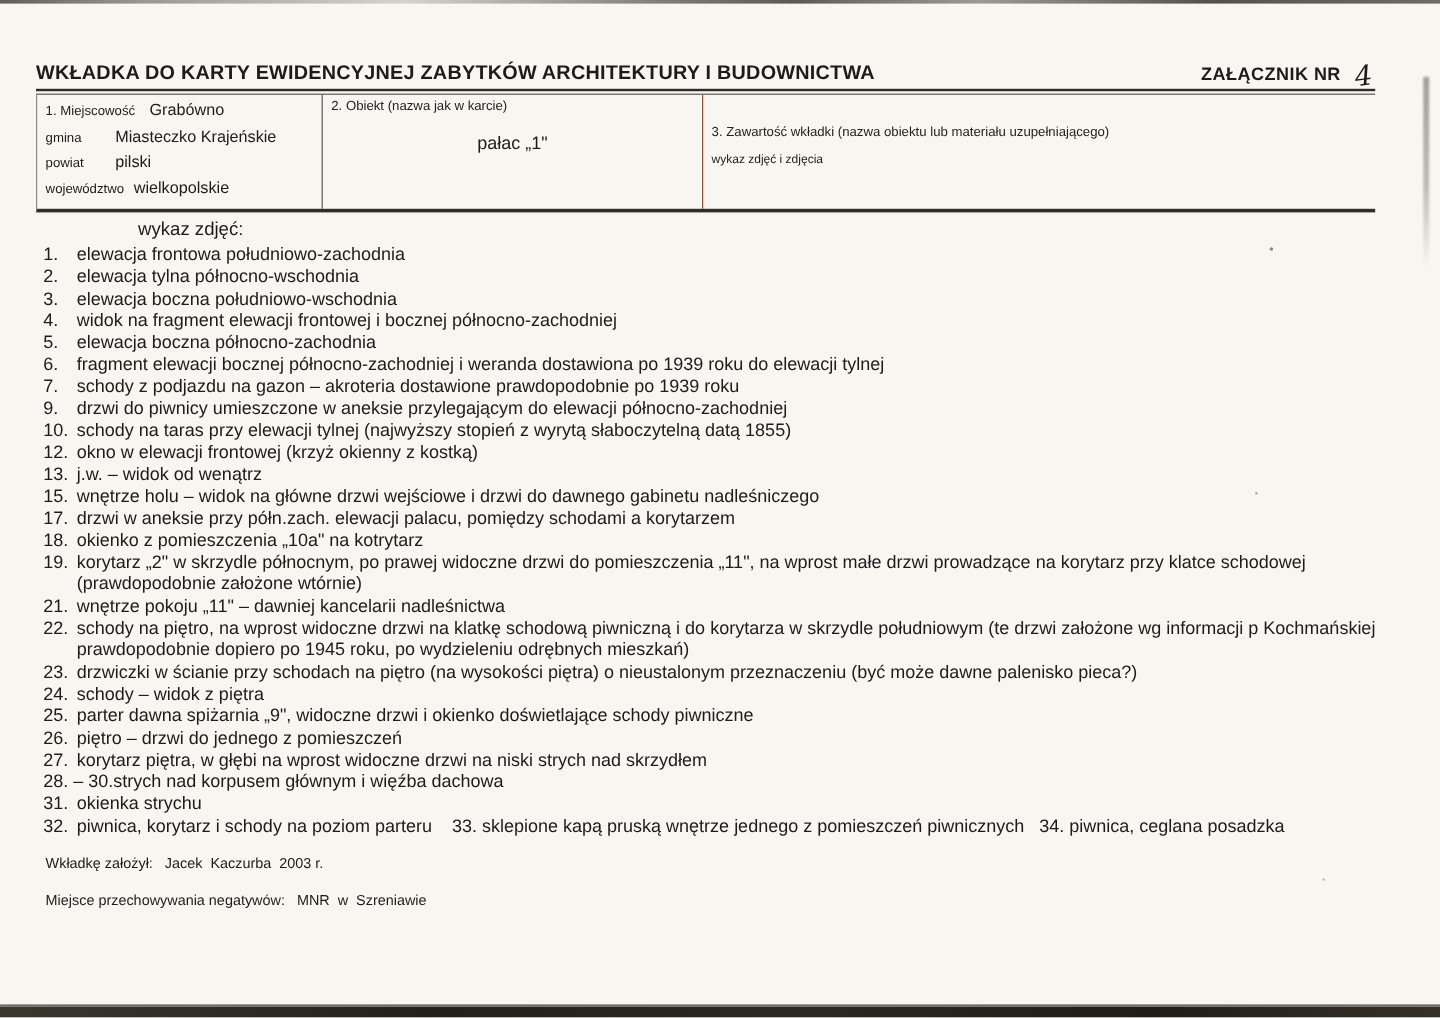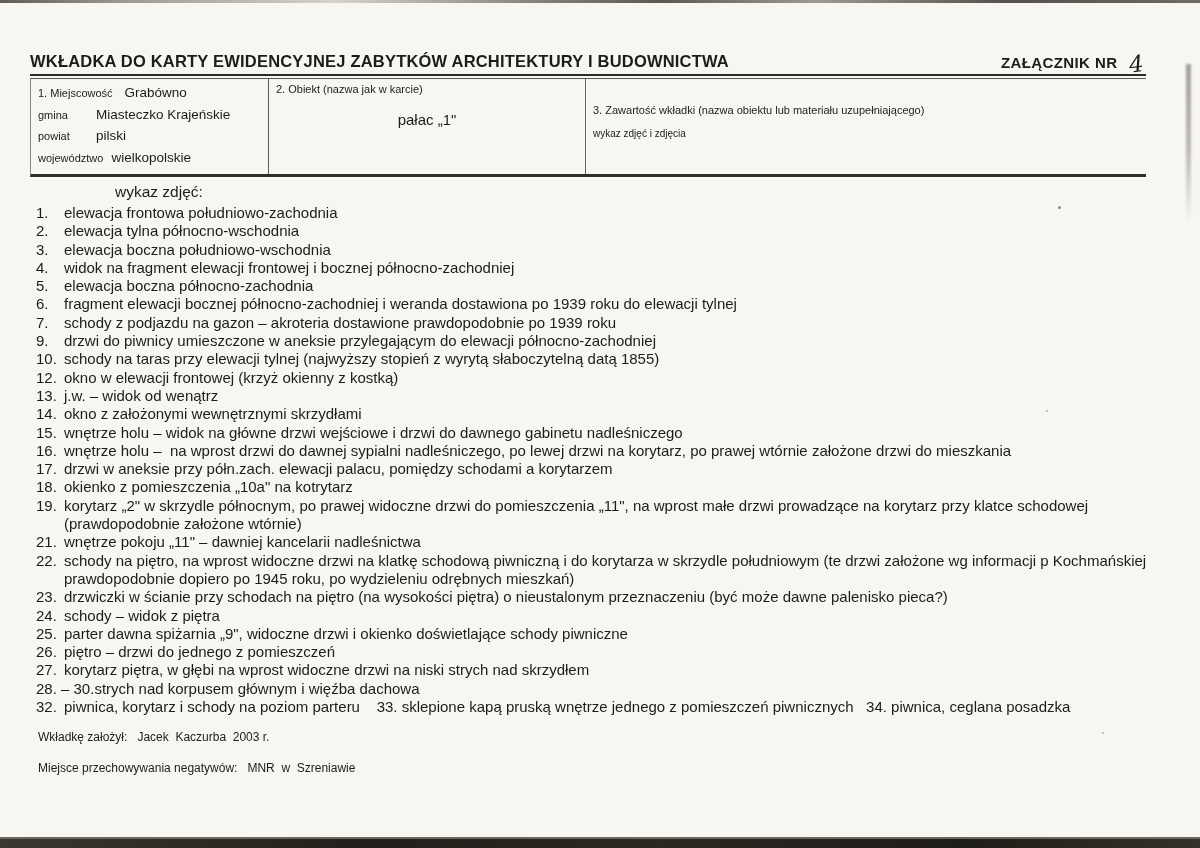--- a/index.html
+++ b/index.html
@@ -142,34 +142,33 @@
       <div class="list-item"><span class="num">2.</span><span class="txt">elewacja tylna północno-wschodnia</span></div>
       <div class="list-item"><span class="num">3.</span><span class="txt">elewacja boczna południowo-wschodnia</span></div>
       <div class="list-item"><span class="num">4.</span><span class="txt">widok na fragment elewacji frontowej i bocznej północno-zachodniej</span></div>
       <div class="list-item"><span class="num">5.</span><span class="txt">elewacja boczna północno-zachodnia</span></div>
       <div class="list-item"><span class="num">6.</span><span class="txt">fragment elewacji bocznej północno-zachodniej i weranda dostawiona po 1939 roku do elewacji tylnej</span></div>
       <div class="list-item"><span class="num">7.</span><span class="txt">schody z podjazdu na gazon – akroteria dostawione prawdopodobnie po 1939 roku</span></div>
       <div class="list-item"><span class="num">9.</span><span class="txt">drzwi do piwnicy umieszczone w aneksie przylegającym do elewacji północno-zachodniej</span></div>
       <div class="list-item"><span class="num">10.</span><span class="txt">schody na taras przy elewacji tylnej (najwyższy stopień z wyrytą słaboczytelną datą 1855)</span></div>
       <div class="list-item"><span class="num">12.</span><span class="txt">okno w elewacji frontowej (krzyż okienny z kostką)</span></div>
       <div class="list-item"><span class="num">13.</span><span class="txt">j.w. – widok od wenątrz</span></div>
-      <div class="list-item"><span class="num">14.</span><span class="txt">okno z założonymi wewnętrznymi skrzydłami</span></div>
       <div class="list-item"><span class="num">15.</span><span class="txt">wnętrze holu – widok na główne drzwi wejściowe i drzwi do dawnego gabinetu nadleśniczego</span></div>
-      <div class="list-item"><span class="num">16.</span><span class="txt">wnętrze holu –  na wprost drzwi do dawnej sypialni nadleśniczego, po lewej drzwi na korytarz, po prawej wtórnie założone drzwi do mieszkania</span></div>
       <div class="list-item"><span class="num">17.</span><span class="txt">drzwi w aneksie przy półn.zach. elewacji palacu, pomiędzy schodami a korytarzem</span></div>
       <div class="list-item"><span class="num">18.</span><span class="txt">okienko z pomieszczenia „10a" na kotrytarz</span></div>
       <div class="list-item"><span class="num">19.</span><span class="txt">korytarz „2" w skrzydle północnym, po prawej widoczne drzwi do pomieszczenia „11", na wprost małe drzwi prowadzące na korytarz przy klatce schodowej (prawdopodobnie założone wtórnie)</span></div>
       <div class="list-item"><span class="num">21.</span><span class="txt">wnętrze pokoju „11" – dawniej kancelarii nadleśnictwa</span></div>
       <div class="list-item"><span class="num">22.</span><span class="txt">schody na piętro, na wprost widoczne drzwi na klatkę schodową piwniczną i do korytarza w skrzydle południowym (te drzwi założone wg informacji p Kochmańskiej  prawdopodobnie dopiero po 1945 roku, po wydzieleniu odrębnych mieszkań)</span></div>
       <div class="list-item"><span class="num">23.</span><span class="txt">drzwiczki w ścianie przy schodach na piętro (na wysokości piętra) o nieustalonym przeznaczeniu (być może dawne palenisko pieca?)</span></div>
       <div class="list-item"><span class="num">24.</span><span class="txt">schody – widok z piętra</span></div>
       <div class="list-item"><span class="num">25.</span><span class="txt">parter dawna spiżarnia „9", widoczne drzwi i okienko doświetlające schody piwniczne</span></div>
       <div class="list-item"><span class="num">26.</span><span class="txt">piętro – drzwi do jednego z pomieszczeń</span></div>
       <div class="list-item"><span class="num">27.</span><span class="txt">korytarz piętra, w głębi na wprost widoczne drzwi na niski strych nad skrzydłem</span></div>
       <div class="list-item"><span class="num">28. – 30.</span><span class="txt">strych nad korpusem głównym i więźba dachowa</span></div>
+      <div class="list-item"><span class="num">31.</span><span class="txt">okienka strychu</span></div>
       <div class="list-item"><span class="num">32.</span><span class="txt">piwnica, korytarz i schody na poziom parteru    33. sklepione kapą pruską wnętrze jednego z pomieszczeń piwnicznych   34. piwnica, ceglana posadzka</span></div>
     </div>
 
   <div class="footer">
     <p class="row1"><span class="f-lbl">Wkładkę założył:</span><span class="f-val">Jacek  Kaczurba  2003 r.</span></p>
     <p class="row2"><span class="f-lbl">Miejsce przechowywania negatywów:</span><span class="f-val">MNR  w  Szreniawie</span></p>
   </div>
 
   <div class="edge-bottom"></div>
 </div>

